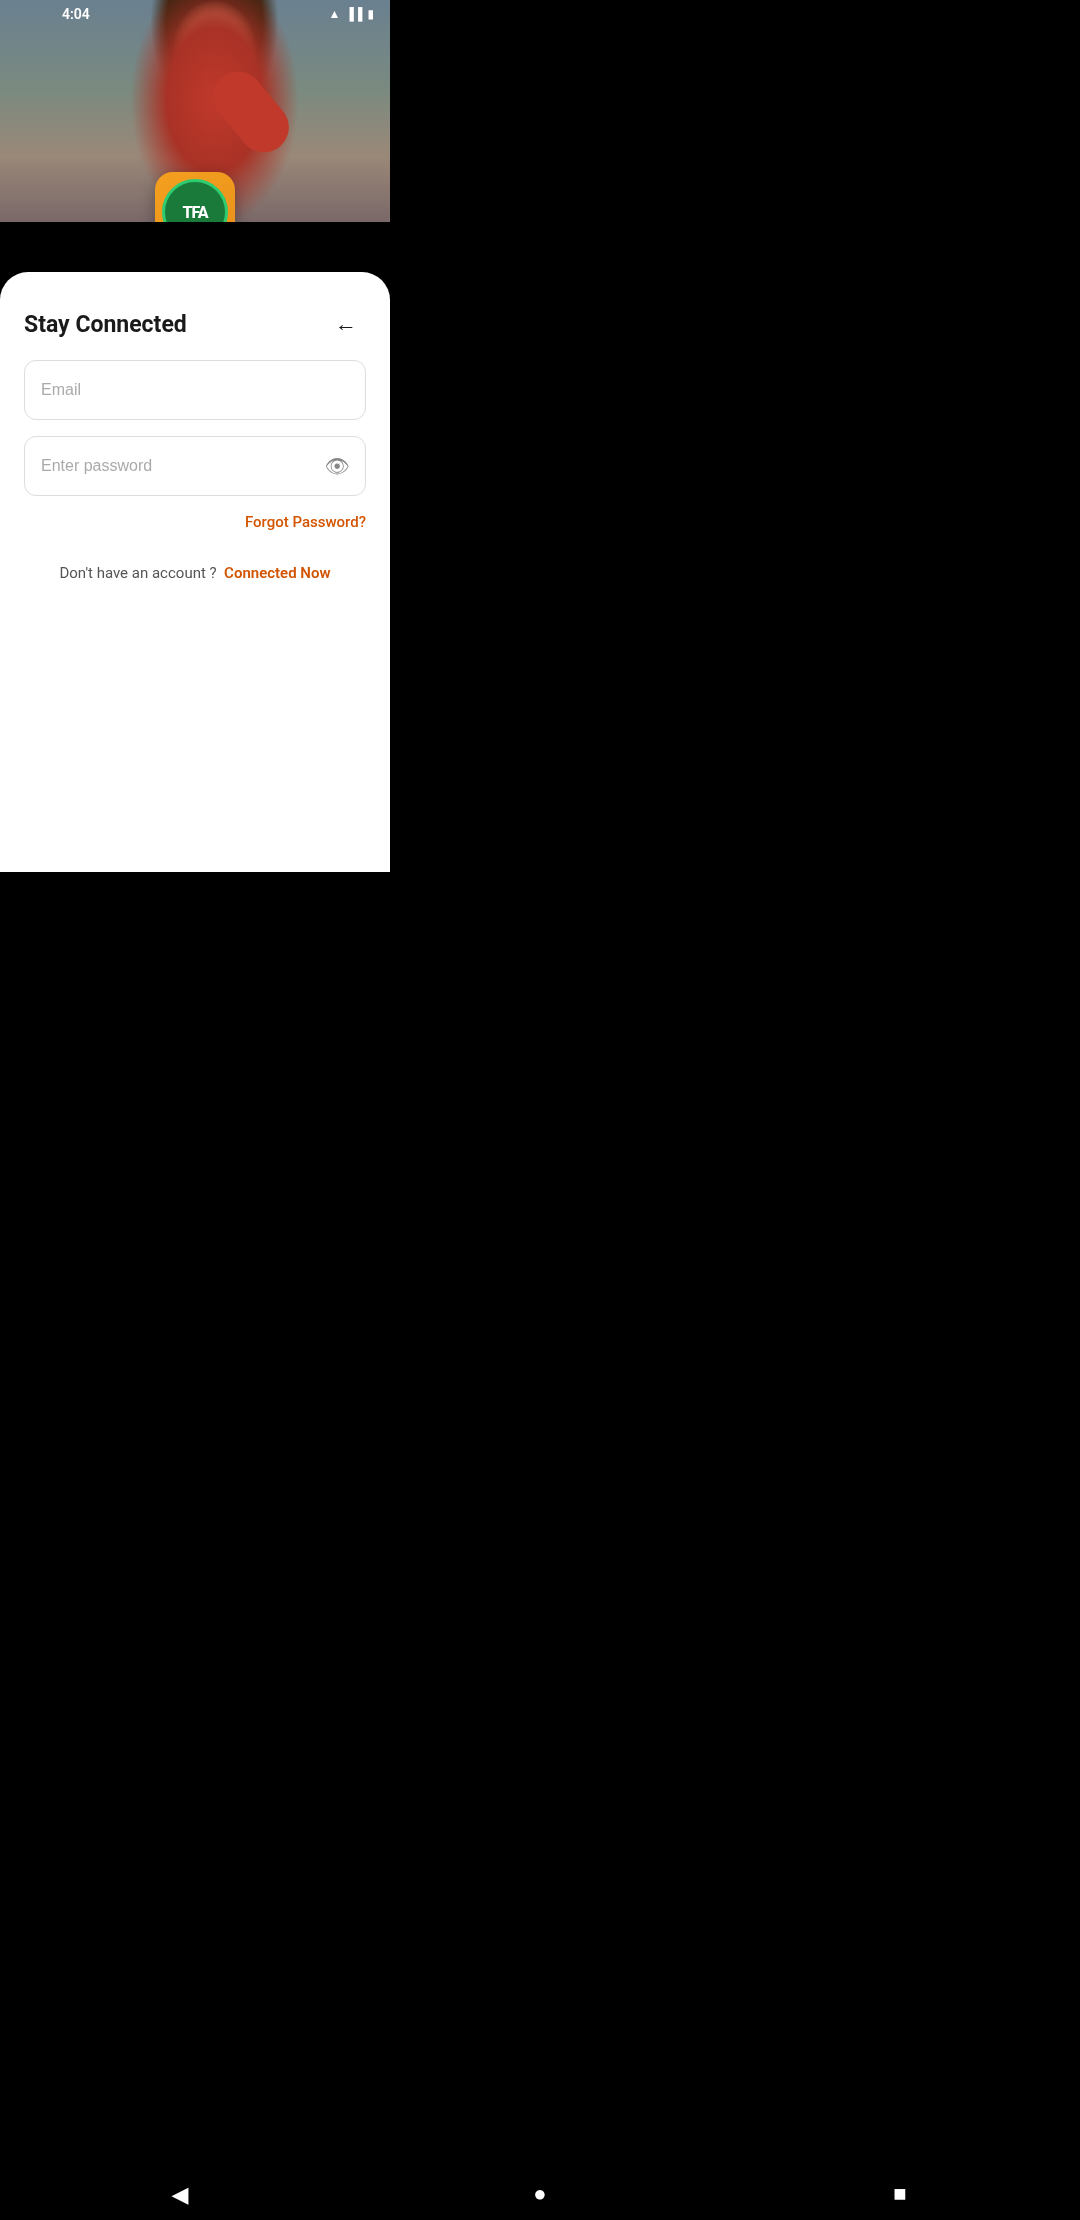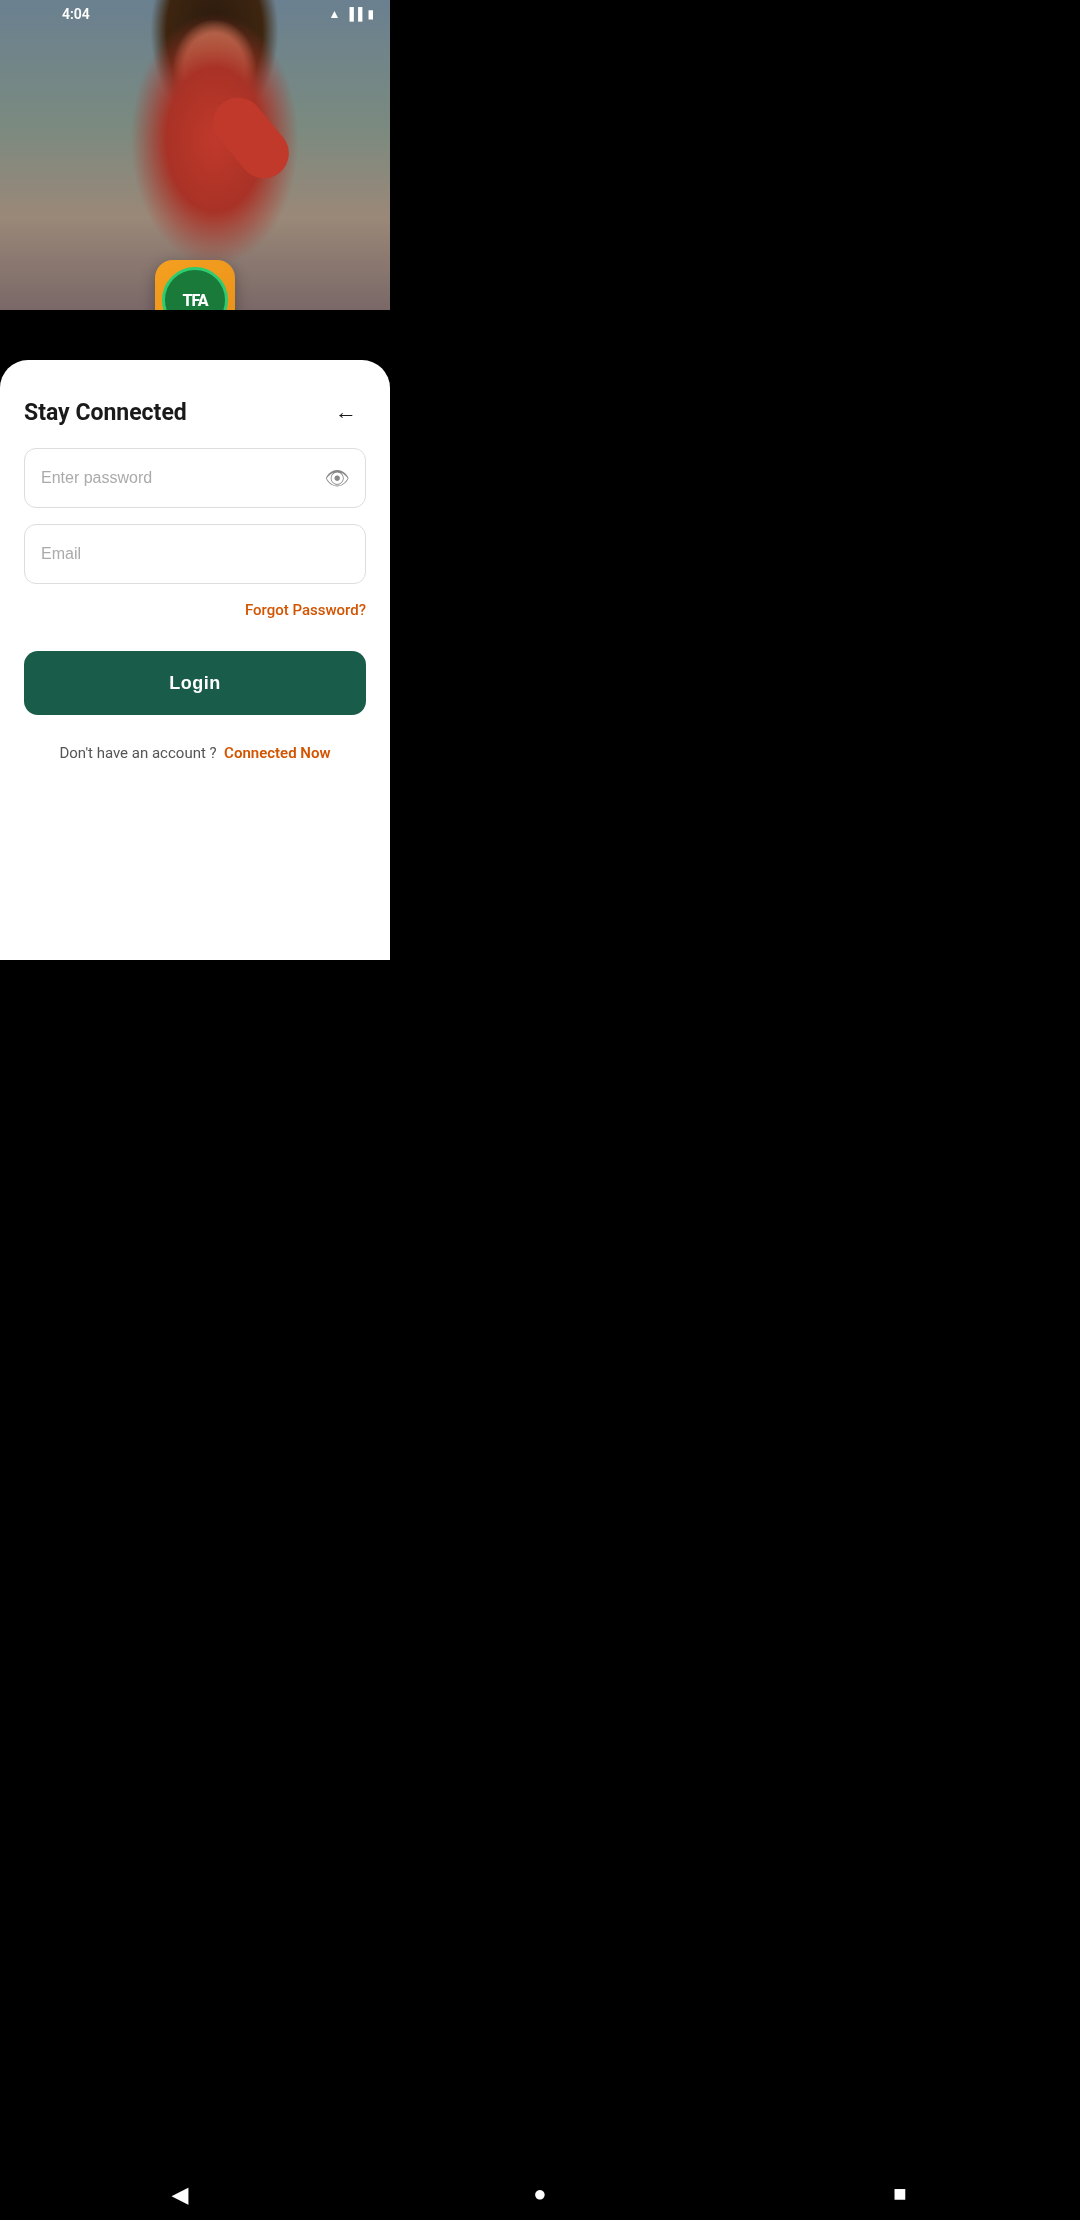--- a/index.html
+++ b/index.html
@@ -45,21 +45,21 @@
       gap: 5px;
     }
 
     .status-icons span {
       color: #fff;
       font-size: 12px;
     }
 
     .hero-section {
       width: 100%;
-      height: 310px;
+      height: 222px;
       position: relative;
       overflow: hidden;
       background: linear-gradient(135deg, #5a7a8a 0%, #8a9aaa 30%, #b8a898 60%, #7a6a6a 100%);
     }
 
     .app-logo {
       position: absolute;
       bottom: -30px;
       left: 50%;
       transform: translateX(-50%);
@@ -294,38 +294,37 @@
   <div class="card-header">
     <h1 class="card-title">Stay Connected</h1>
     <div class="back-btn">
       <span class="back-arrow">←</span>
     </div>
   </div>
 
 
   
   <div class="input-group">
+    <input type="email" class="input-field" placeholder="Email" style="">
+  </div>
+
+  
+  <div class="input-group">
     <div class="password-wrapper">
       <input type="password" class="input-field" placeholder="Enter password" style="">
       <span class="eye-icon">👁</span>
     </div>
   </div>
 
   
-  <div class="input-group">
-    <input type="email" class="input-field" placeholder="Email" style="">
-  </div>
-
-  
   <div class="forgot-password">
     <a class="forgot-link">Forgot Password?</a>
   </div>
 
   
-  <button class="login-btn">Login</button>
 
   
   <div class="signup-section">
     <span class="signup-text">
       <span>Don't have an account ?</span>
       &nbsp;<a class="signup-link">Connected Now</a>
     </span>
   </div>
 
 </div>

